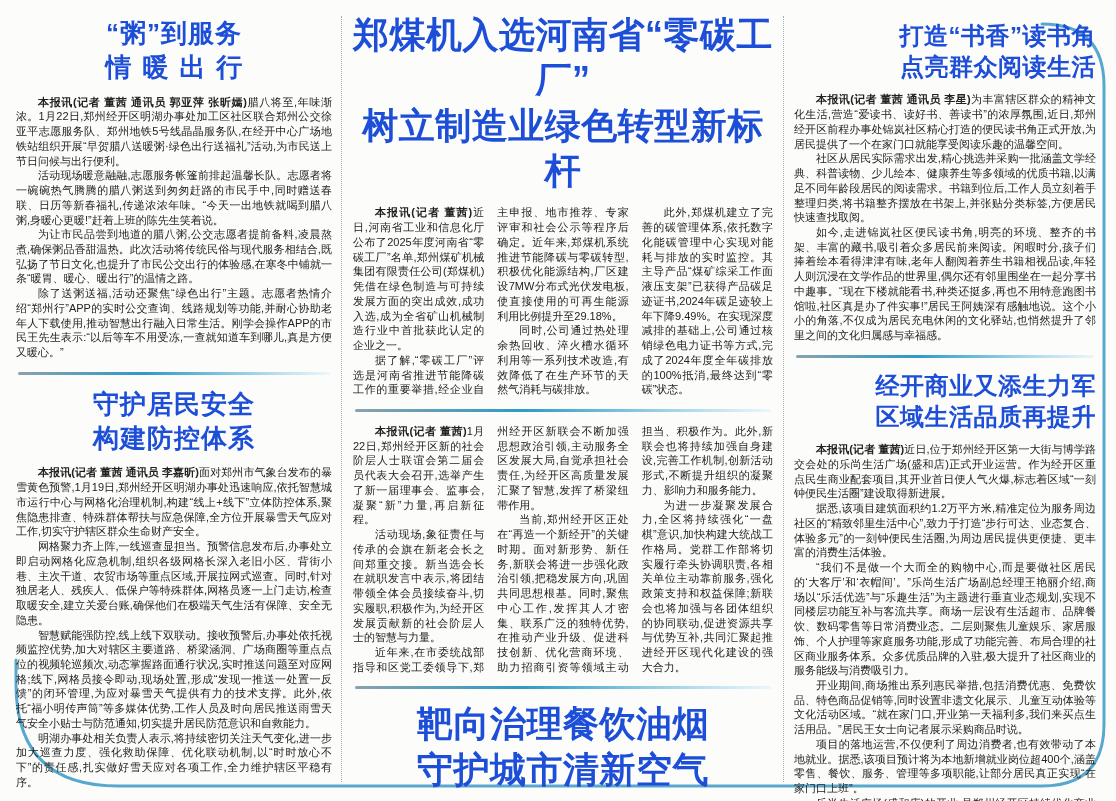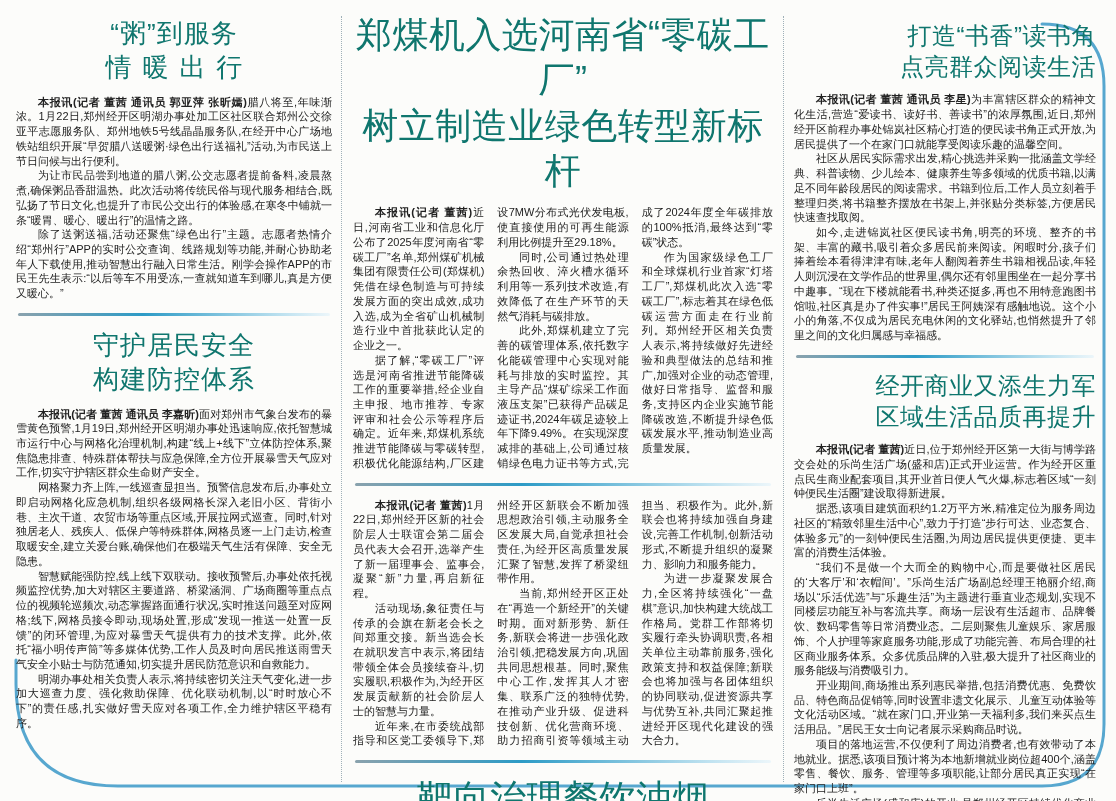--- a/index.html
+++ b/index.html
@@ -10,21 +10,21 @@
   }
   .page{position:absolute;inset:0;}
   .frame-svg{position:absolute;left:0;top:0;pointer-events:none;}
   .vdiv{position:absolute;top:16px;height:766px;width:0;border-left:1px dotted #9fb0b8;}
   .vdiv1{left:341px;}
   .vdiv2{left:783px;}
   .col{position:absolute;}
   .col-left{left:16px;top:10px;width:316px;}
   .col-mid{left:353px;top:8px;width:420px;}
   .col-right{left:794px;top:12px;width:302px;}
-  .hl{text-align:center;font-weight:400;color:#0f766e;margin:6px 0 10px;}
+  .hl{text-align:center;font-weight:700;color:#1d4ed8;margin:6px 0 10px;}
   .hl span{display:block;}
   .hl-left{font-size:26px;line-height:1.32;letter-spacing:1px;}
   .hl-left .spaced{letter-spacing:0.42em;text-indent:0.42em;}
   .hl-mid{font-size:36px;line-height:1.26;letter-spacing:0.5px;margin:4px 0 12px;}
   .hl-right{font-size:24px;line-height:1.3;letter-spacing:0.5px;margin:8px 0 10px;text-align:right;}
   .body{font-size:11px;line-height:1.34;text-align:justify;text-indent:2em;color:#222;margin:0;}
   .lead{font-weight:700;}
   .cols3{column-count:3;column-gap:13px;}
   .divider{height:3px;border-radius:2px;margin:12px 2px;
     background:linear-gradient(90deg,#8aa2ad 0%,#2d9bc6 40%,#bfe2f0 85%,#ecf6fa 100%);}
@@ -42,20 +42,21 @@
   <div class="vdiv vdiv1"></div>
   <div class="vdiv vdiv2"></div>
 
   <div class="col col-left">
     <article>
       <h1 class="hl hl-left">
         <span>“粥”到服务</span>
         <span class="spaced">情暖出行</span>
       </h1>
       <p class="body"><strong class="lead">本报讯(记者 董茜 通讯员 郭亚萍 张昕嫣)</strong><span>腊八将至,年味渐浓。1月22日,郑州经开区明湖办事处加工区社区联合郑州公交徐亚平志愿服务队、郑州地铁5号线晶晶服务队,在经开中心广场地铁站组织开展“早贺腊八送暖粥·绿色出行送福礼”活动,为市民送上节日问候与出行便利。</span></p>
+      <p class="body">活动现场暖意融融,志愿服务帐篷前排起温馨长队。志愿者将一碗碗热气腾腾的腊八粥送到匆匆赶路的市民手中,同时赠送春联、日历等新春福礼,传递浓浓年味。“今天一出地铁就喝到腊八粥,身暖心更暖!”赶着上班的陈先生笑着说。</p>
       <p class="body">为让市民品尝到地道的腊八粥,公交志愿者提前备料,凌晨熬煮,确保粥品香甜温热。此次活动将传统民俗与现代服务相结合,既弘扬了节日文化,也提升了市民公交出行的体验感,在寒冬中铺就一条“暖胃、暖心、暖出行”的温情之路。</p>
       <p class="body">除了送粥送福,活动还聚焦“绿色出行”主题。志愿者热情介绍“郑州行”APP的实时公交查询、线路规划等功能,并耐心协助老年人下载使用,推动智慧出行融入日常生活。刚学会操作APP的市民王先生表示:“以后等车不用受冻,一查就知道车到哪儿,真是方便又暖心。”</p>
     </article>
 
     <div class="divider"></div>
 
     <article>
       <h1 class="hl hl-left">
         <span>守护居民安全</span>
         <span>构建防控体系</span>
@@ -71,21 +72,20 @@
     <article>
       <h1 class="hl hl-mid">
         <span>郑煤机入选河南省“零碳工厂”</span>
         <span>树立制造业绿色转型新标杆</span>
       </h1>
       <div class="cols3">
         <p class="body"><strong class="lead">本报讯(记者 董茜)</strong><span>近日,河南省工业和信息化厅公布了2025年度河南省“零碳工厂”名单,郑州煤矿机械集团有限责任公司(郑煤机)凭借在绿色制造与可持续发展方面的突出成效,成功入选,成为全省矿山机械制造行业中首批获此认定的企业之一。</span></p>
         <p class="body">据了解,“零碳工厂”评选是河南省推进节能降碳工作的重要举措,经企业自主申报、地市推荐、专家评审和社会公示等程序后确定。近年来,郑煤机系统推进节能降碳与零碳转型,积极优化能源结构,厂区建设7MW分布式光伏发电板,使直接使用的可再生能源利用比例提升至29.18%。</p>
         <p class="body">同时,公司通过热处理余热回收、淬火槽水循环利用等一系列技术改造,有效降低了在生产环节的天然气消耗与碳排放。</p>
         <p class="body">此外,郑煤机建立了完善的碳管理体系,依托数字化能碳管理中心实现对能耗与排放的实时监控。其主导产品“煤矿综采工作面液压支架”已获得产品碳足迹证书,2024年碳足迹较上年下降9.49%。在实现深度减排的基础上,公司通过核销绿色电力证书等方式,完成了2024年度全年碳排放的100%抵消,最终达到“零碳”状态。</p>
-        <p class="body">作为国家级绿色工厂和全球煤机行业首家“灯塔工厂”,郑煤机此次入选“零碳工厂”,标志着其在绿色低碳运营方面走在行业前列。郑州经开区相关负责人表示,将持续做好先进经验和典型做法的总结和推广,加强对企业的动态管理,做好日常指导、监督和服务,支持区内企业实施节能降碳改造,不断提升绿色低碳发展水平,推动制造业高质量发展。</p>
       </div>
     </article>
 
     <div class="divider"></div>
 
     <article>
       <div class="cols3">
         <p class="body"><strong class="lead">本报讯(记者 董茜)</strong><span>1月22日,郑州经开区新的社会阶层人士联谊会第二届会员代表大会召开,选举产生了新一届理事会、监事会,凝聚“新”力量,再启新征程。</span></p>
         <p class="body">活动现场,象征责任与传承的会旗在新老会长之间郑重交接。新当选会长在就职发言中表示,将团结带领全体会员接续奋斗,切实履职,积极作为,为经开区发展贡献新的社会阶层人士的智慧与力量。</p>
         <p class="body">近年来,在市委统战部指导和区党工委领导下,郑州经开区新联会不断加强思想政治引领,主动服务全区发展大局,自觉承担社会责任,为经开区高质量发展汇聚了智慧,发挥了桥梁纽带作用。</p>

